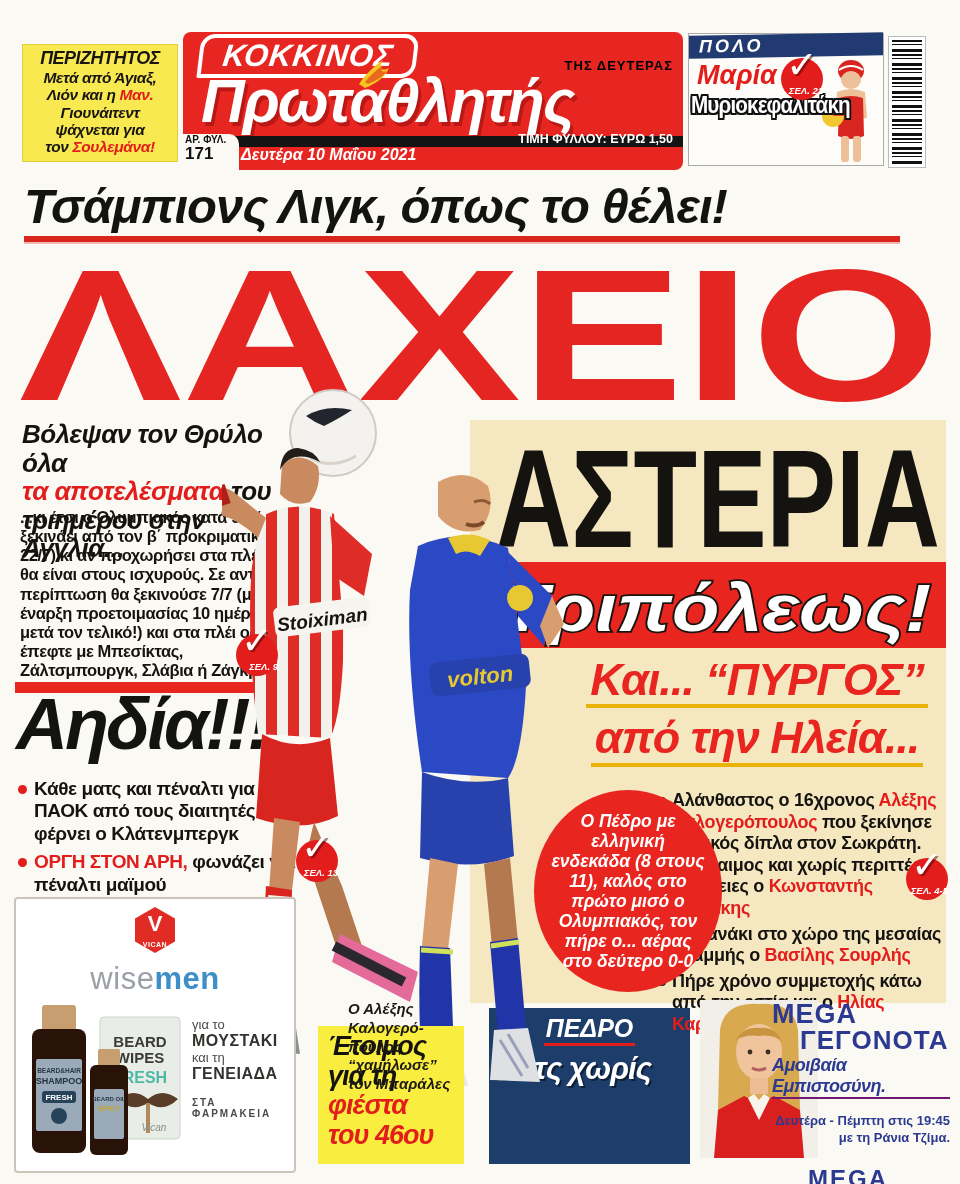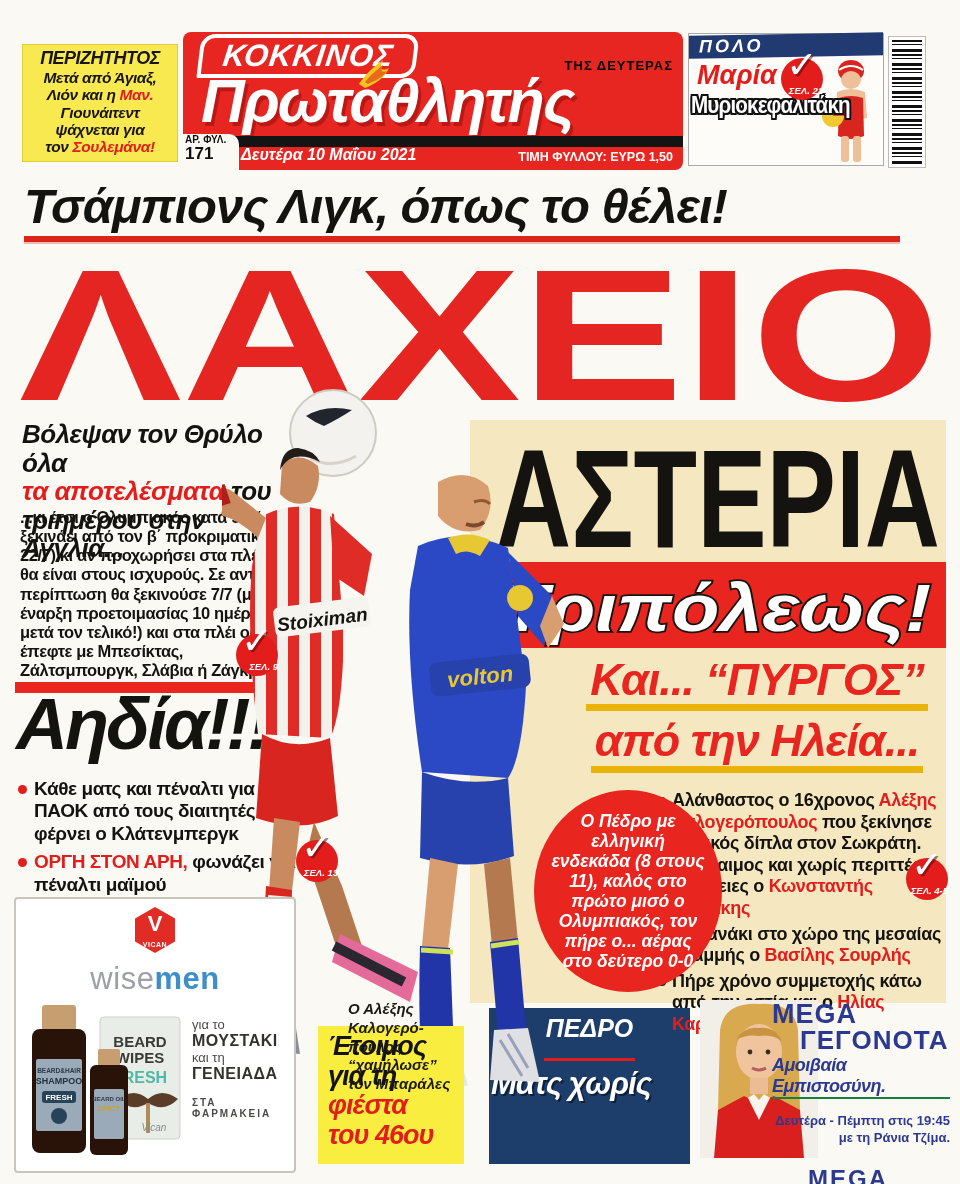--- a/index.html
+++ b/index.html
@@ -13,21 +13,21 @@
   .promo-left .k{font-size:18px;font-weight:900;font-style:italic;color:#181512;letter-spacing:-0.5px;}
   .promo-left .l{font-size:15.5px;font-weight:900;font-style:italic;color:#181512;line-height:1.12;letter-spacing:-0.4px;}
 
   
   .masthead{left:183px;top:32px;width:500px;height:138px;background:#e72621;border-radius:8px;}
   .brand-tab{position:absolute;left:16px;top:2px;padding:0 20px;border:4px solid #fff;border-radius:14px 14px 14px 2px;transform:skewX(-7deg);color:#fff;font-weight:900;font-style:italic;font-size:31px;letter-spacing:1px;}
   .edition{position:absolute;right:10px;top:26px;color:#000000;font-weight:800;font-size:13px;letter-spacing:1px;}
   .mast-title{position:absolute;left:18px;top:34px;width:474px;color:#fff;font-weight:900;font-style:italic;font-size:61px;letter-spacing:-2px;text-shadow:3px 4px 0 rgba(100,0,0,.35);}
   .mast-strip{position:absolute;left:42px;right:0;top:104px;height:11px;background:#141414;}
   .mast-date{position:absolute;left:58px;bottom:6px;color:#fff;font-weight:900;font-style:italic;font-size:16px;}
-  .mast-price{position:absolute;right:10px;bottom:6px;color:#fff;font-weight:800;font-size:12.5px;}
+  .mast-price{position:absolute;right:10px;bottom:24px;color:#fff;font-weight:800;font-size:12.5px;}
   .issue-notch{position:absolute;left:0;bottom:-2px;width:54px;height:38px;background:#fbf9f4;border-radius:0 10px 0 0;padding-left:2px;}
   .issue-notch .a{font-size:10px;font-weight:700;color:#111;}
   .issue-notch .b{font-size:17px;font-weight:900;color:#111;line-height:1;}
 
   
   .polo{left:688px;top:33px;width:194px;height:131px;background:#fdfcf8;border:1px solid #aaa;}
   .polo-strip{position:absolute;left:0;top:0;width:100%;height:23px;background:#223a72;transform:skewY(-1deg);}
   .polo-strip span{color:#fff;font-weight:900;font-style:italic;font-size:18px;letter-spacing:3px;padding-left:10px;line-height:23px;display:block;}
   .polo-first{position:absolute;left:8px;top:26px;color:#e21d1c;font-weight:900;font-style:italic;font-size:27px;}
   .polo-last{position:absolute;left:2px;top:57px;color:#fff;font-weight:900;font-size:24px;white-space:nowrap;transform:scaleX(.86);transform-origin:left;letter-spacing:-1px;text-shadow:-2px -2px 0 #111,2px -2px 0 #111,-2px 2px 0 #111,2px 2px 0 #111,0 2px 0 #111,2px 0 0 #111,0 -2px 0 #111,-2px 0 0 #111;}
@@ -45,21 +45,21 @@
   .topline{left:24px;top:178px;width:920px;font-size:49px;font-weight:900;font-style:italic;color:#131310;letter-spacing:-1px;white-space:nowrap;}
   .topline-bar{left:24px;top:236px;width:876px;height:6px;background:#d9251c;box-shadow:0 2px 0 #f0b9b2;}
   .laxeio{left:12px;top:240px;width:936px;height:178px;}
 
   
   .cream{left:470px;top:420px;width:476px;height:583px;background:#f5e7c0;}
   .redband{left:420px;top:562px;width:526px;height:86px;background:#e8251f;}
   .asteria-svg{left:492px;top:426px;width:452px;height:132px;}
   .tripoli-svg{left:488px;top:565px;width:456px;height:84px;}
   .pyrgos{left:558px;top:656px;width:398px;text-align:center;z-index:2;}
-  .pyrgos .ln{display:inline-block;color:#e8251f;font-weight:900;font-style:italic;font-size:45px;letter-spacing:-1px;border-bottom:7px solid #eab308;padding:0 4px 1px 4px;line-height:1.05;white-space:nowrap;text-align:center;}
+  .pyrgos .ln{display:inline-block;color:#e8251f;font-weight:900;font-style:italic;font-size:45px;letter-spacing:-1px;border-bottom:4px solid #eab308;padding:0 4px 1px 4px;line-height:1.05;white-space:nowrap;text-align:center;}
 
   
   .deck{left:22px;top:420px;width:290px;font-size:26px;font-weight:900;font-style:italic;color:#15130f;line-height:1.1;letter-spacing:-0.5px;}
   .body-copy{left:20px;top:508px;width:282px;font-size:16.5px;font-weight:800;color:#15130f;line-height:1.16;letter-spacing:-0.4px;}
   .redbar{left:15px;top:682px;width:288px;height:11px;background:#e8251f;}
   .disgust-title{left:16px;top:688px;font-size:72px;font-weight:900;font-style:italic;color:#131310;letter-spacing:-3px;line-height:1;}
   .disgust-bullets{left:18px;top:778px;width:296px;font-size:19px;font-weight:900;color:#15130f;line-height:1.18;letter-spacing:-0.4px;}
   .dbul{position:relative;padding-left:16px;margin-bottom:6px;}
   .dbul::before{content:"";position:absolute;left:0;top:7px;width:9px;height:9px;border-radius:50%;background:#e31d1c;}
 
@@ -90,28 +90,28 @@
   .ad-text .b{font-size:16px;font-weight:800;color:#33322f;letter-spacing:.5px;}
   .ad-text .ph{margin-top:14px;font-size:10px;font-weight:600;letter-spacing:2px;color:#4a4a48;}
 
   .fiesta{left:318px;top:1026px;width:136px;height:132px;background:#f9ee3f;padding:6px 0 0 10px;z-index:4;}
   .fiesta .l{font-size:27px;font-weight:900;font-style:italic;line-height:1.1;letter-spacing:-1px;}
   .fiesta .blk{color:#15130f;}
   .fiesta .rd{color:#e31d1c;}
 
   .pedro{left:489px;top:1008px;width:201px;height:150px;background:#1d3d6b;z-index:2;padding-top:6px;}
   .pedro .k{text-align:center;color:#fff;font-weight:900;font-style:italic;font-size:25px;line-height:1.15;}
-  .pedro .k span{display:inline-block;border-bottom:3px solid #e31d1c;padding:0 2px 15px 2px;}
+  .pedro .k span{display:inline-block;border-bottom:3px solid #e31d1c;padding:0 2px 0 2px;}
   .pedro .h{color:#fff;font-weight:900;font-style:italic;font-size:31px;letter-spacing:-1px;white-space:nowrap;line-height:1.2;margin-left:2px;text-shadow:2px 2px 0 rgba(0,0,0,.45);}
 
   .woman{left:700px;top:1000px;width:118px;height:158px;z-index:4;}
   .megaad{left:772px;top:1002px;width:178px;height:160px;z-index:4;}
   .mega-logo1{color:#2b3990;font-weight:900;font-size:27px;letter-spacing:1px;line-height:.95;}
   .mega-logo2{color:#2b3990;font-weight:900;font-size:26px;letter-spacing:1px;margin-left:28px;line-height:.95;}
-  .mega-tag{color:#2b3990;font-weight:800;font-style:italic;font-size:18px;border-bottom:2px solid #15803d;display:inline-block;margin-top:3px;letter-spacing:-0.5px;}
+  .mega-tag{color:#2b3990;font-weight:800;font-style:italic;font-size:18px;border-bottom:2px solid #701a75;display:inline-block;margin-top:3px;letter-spacing:-0.5px;}
   .mega-sched{margin-top:14px;text-align:right;color:#2b3990;font-weight:800;font-size:13px;line-height:1.3;}
   .mega-brand{margin-top:18px;margin-left:36px;color:#2b3990;font-weight:900;font-size:24px;letter-spacing:2px;}
 </style>
 </head>
 <body>
 
 <div id="page">
 
   <div class="abs promo-left">
     <div class="k">ΠΕΡΙΖΗΤΗΤΟΣ</div>

